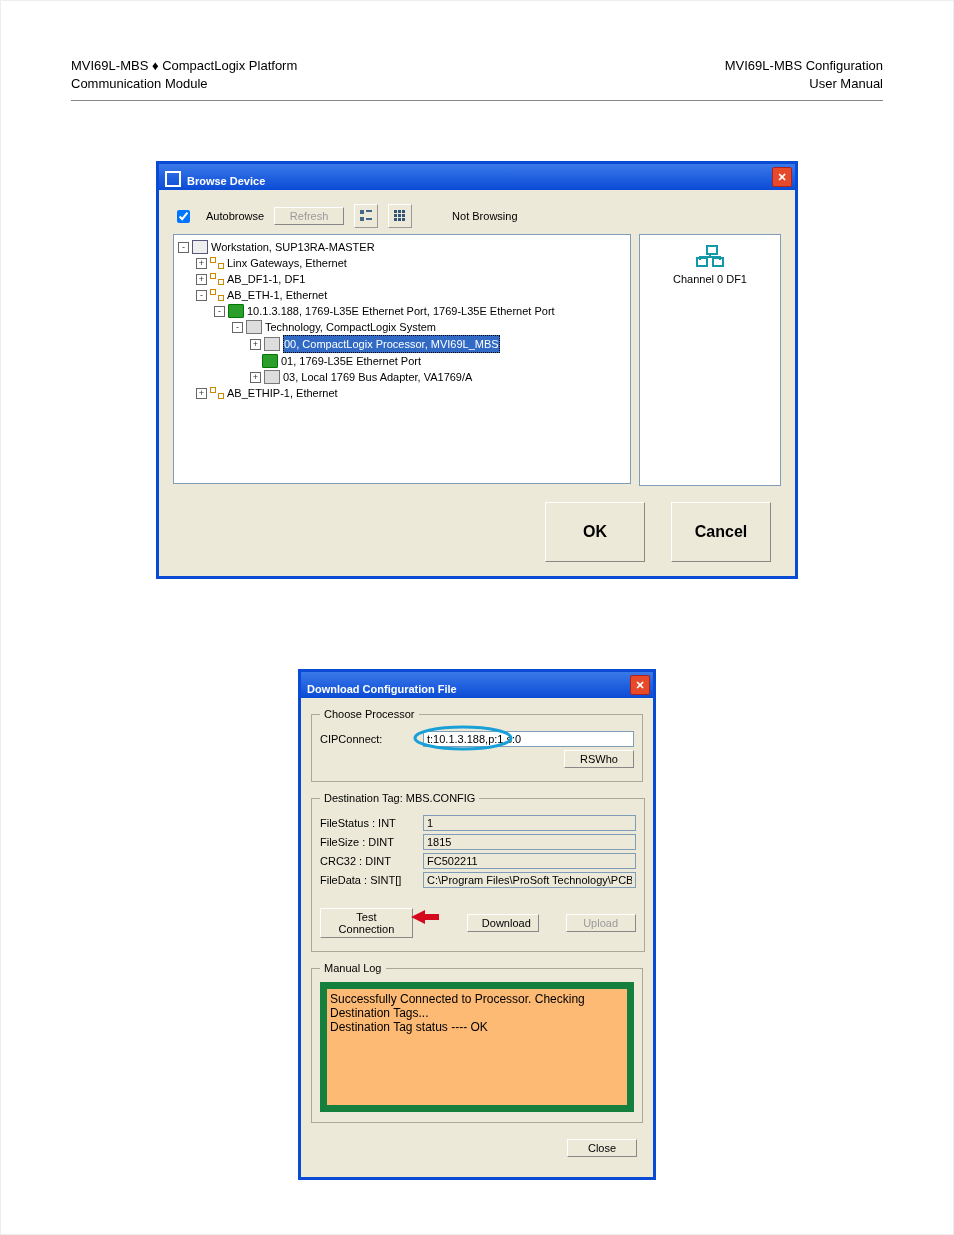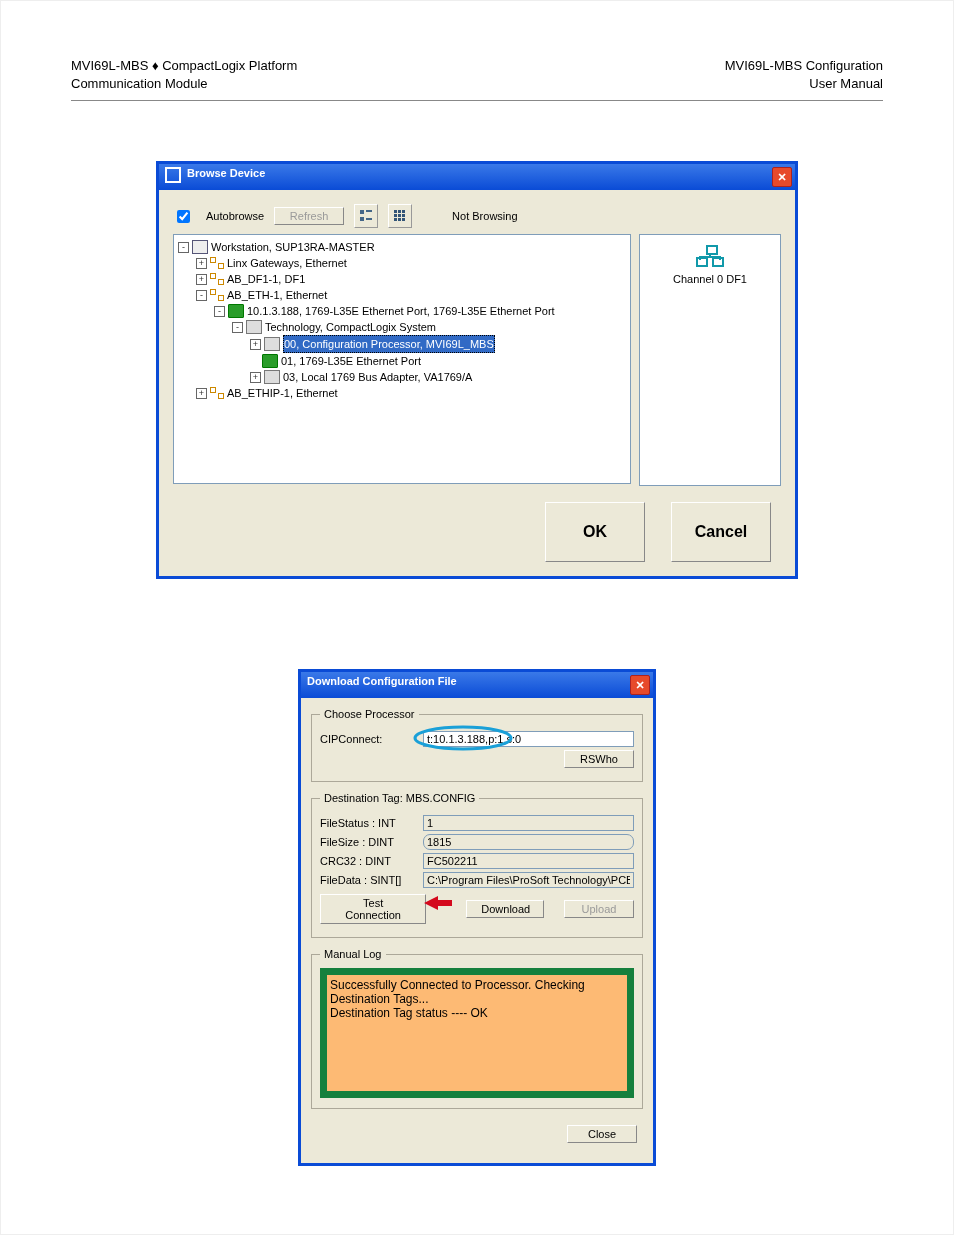--- a/index.html
+++ b/index.html
@@ -2,21 +2,21 @@
 <html><head>
 <meta charset="utf-8">
 <style>
   html,body{margin:0;padding:0;font-family:Tahoma,Arial,sans-serif;font-size:11px;color:#000;background:#fff}
   .page{width:954px;min-height:1235px;margin:0 auto;position:relative;box-sizing:border-box;padding:56px 70px 40px 70px;border:1px solid #eee}
   .hdr{display:flex;justify-content:space-between;font-size:13px;line-height:1.35;margin-bottom:8px}
   .hdr-rule{border:none;border-top:1px solid #888;margin:2px 0 60px 0}
 
   
   .dialog{border:3px solid #0a4bd6;background:#ece9d8;box-shadow:none}
-  .title-bar{background:linear-gradient(#3a79e8,#0a4bd6);color:#fff;font-weight:bold;display:flex;align-items:flex-start;padding:3px 3px 3px 6px}
+  .title-bar{background:linear-gradient(#3a79e8,#0a4bd6);color:#fff;font-weight:bold;display:flex;align-items:flex-end;padding:3px 3px 3px 6px}
   .title-bar .spacer{flex:1}
   .x-btn{width:18px;height:18px;background:#e74a2b;border:1px solid #a22;border-radius:2px;display:flex;align-items:center;justify-content:center;color:#fff;font-weight:bold;font-size:11px;cursor:pointer}
   .client{padding:14px}
   .win-btn{background:#ece9d8;border:1px solid #888;border-top-color:#fff;border-left-color:#fff;padding:2px 14px;min-width:70px;cursor:pointer;font-family:inherit;font-size:11px}
   .win-btn.big{min-width:100px;padding:20px 16px;font-size:16px;font-weight:bold}
   .win-btn[disabled]{color:#9a9a9a;cursor:default}
   fieldset{border:1px solid #aca899;padding:8px 8px 10px 8px;margin:0 0 10px 0}
   legend{font-size:11px;padding:0 4px}
   .sunken{border:1px solid #7f9db9;background:#fff;padding:1px 3px;font-size:11px;height:16px;box-sizing:border-box}
   .ro{background:#ece9d8}
@@ -166,21 +166,21 @@
                           <div class="node">
                               <span class="exp">-</span>
                               <span class="ico bp"></span>
                               <span>Technology, CompactLogix System</span>
                             </div>
                           <ul>
                             <li>
                                 <div class="node">
                                   <span class="exp">+</span>
                                   <span class="ico bp"></span>
-                                  <span class="sel">00, Configuration Processor, MVI69L_MBS</span>
+                                  <span class="sel">00, CompactLogix Processor, MVI69L_MBS</span>
                                 </div>
                               </li>
                             <li>
                                 <div class="node">
                                   <span class="exp empty"></span>
                                   <span class="ico dev"></span>
                                   <span>01, 1769-L35E Ethernet Port</span>
                                 </div>
                               </li>
                             <li>
@@ -254,31 +254,31 @@
       </fieldset>
 
       <fieldset>
         <legend>Destination Tag: MBS.CONFIG</legend>
         <div class="row">
             <span class="lbl">FileStatus : INT</span>
             <input class="sunken ro" style="flex: 1 1 0%;" readonly="" value="1">
           </div>
         <div class="row">
             <span class="lbl">FileSize   : DINT</span>
-            <input class="sunken ro" style="flex: 1 1 0%; border-radius: 7px;" readonly="" value="1815">
+            <input class="sunken ro" style="flex: 1 1 0%;" readonly="" value="1815">
           </div>
         <div class="row">
             <span class="lbl">CRC32    : DINT</span>
             <input class="sunken ro" style="flex: 1 1 0%;" readonly="" value="FC502211">
           </div>
         <div class="row">
             <span class="lbl">FileData  : SINT[]</span>
             <input class="sunken ro" style="flex: 1 1 0%;" readonly="" value="C:\Program Files\ProSoft Technology\PCB\Prolinx.c">
           </div>
-        <div class="row" style="gap:20px;margin-top:6px;position:relative">
+        <div class="row" style="gap:27px;margin-top:20px;position:relative">
           <span style="position:relative;display:inline-block">
             <button class="win-btn">Test Connection</button>
             <svg class="arrow" width="30" height="18">
                 <polygon points="0,9 14,2 14,6 28,6 28,12 14,12 14,16" fill="#d4091d"></polygon>
               </svg>
           </span>
           <span style="flex:1"></span>
           <button class="win-btn">Download</button>
           <button class="win-btn" disabled="">Upload</button>
         </div>

